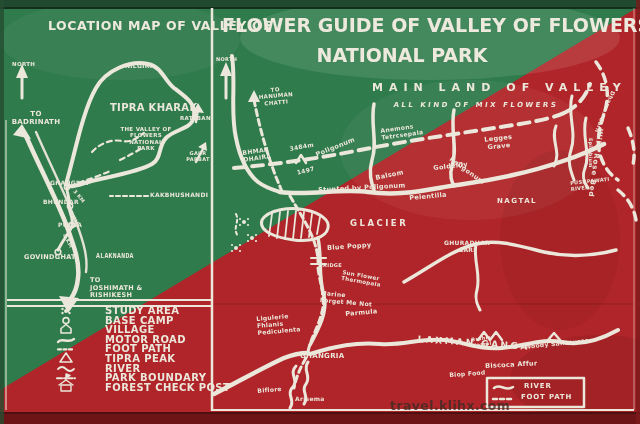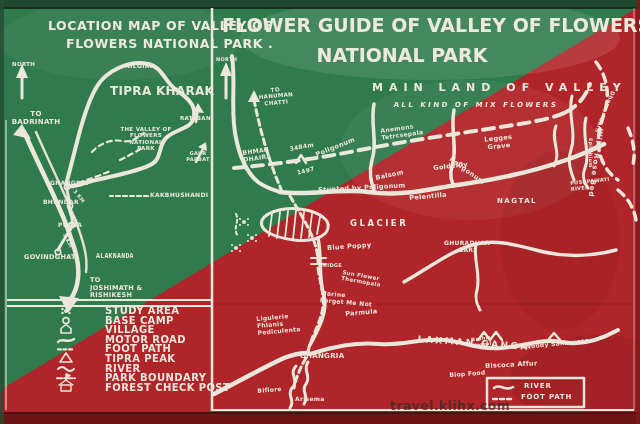--- a/index.html
+++ b/index.html
@@ -211,26 +211,25 @@
 
       <g>
         <rect x="487" y="378" width="97" height="29" stroke-width="2.5"></rect>
         <path d="M 494,388 C 500,383 506,392 513,387" stroke-width="2.5"></path>
         <path d="M 493,399 L 514,399" stroke-width="2.5" stroke-dasharray="4,3"></path>
       </g>
     </g>
   </svg>
 
   <div class="ltitle" style="left:12px;top:18px;">LOCATION MAP OF VALLEY OF</div>
-  <div class="ltitle" style="left:30px;top:36px;">FLOWERS NATIONAL PARK .</div>
   <div class="lbl" style="left:12px;top:61px;font-size:5.5px;">NORTH</div>
   <div class="lbl" style="left:4px;top:110px;font-size:7px;width:64px;text-align:center;">TO
 BADRINATH</div>
   <div class="lbl" style="left:125px;top:62px;font-size:6px;">NILGIRI</div>
-  <div class="lbl" style="left:110px;top:84px;font-size:12px;">TIPRA KHARAK</div>
+  <div class="lbl" style="left:110px;top:102px;font-size:10px;">TIPRA KHARAK</div>
   <div class="lbl" style="left:180px;top:115px;font-size:5.5px;">RATABAN</div>
   <div class="lbl" style="left:116px;top:126px;font-size:5.5px;width:60px;text-align:center;">THE VALLEY OF
 FLOWERS NATIONAL
 PARK</div>
   <div class="lbl" style="left:186px;top:151px;font-size:5px;width:24px;text-align:center;">GAUR
 PARBAT</div>
   <div class="lbl" style="left:150px;top:191px;font-size:6px;">KAKBHUSHANDI</div>
   <div class="lbl" style="left:50px;top:179px;font-size:6px;">GHANGRIA</div>
   <div class="lbl" style="left:76px;top:189px;font-size:5px;transform:rotate(50deg);">3 KM</div>
   <div class="lbl" style="left:43px;top:198px;font-size:6px;">BHUNDAR</div>

